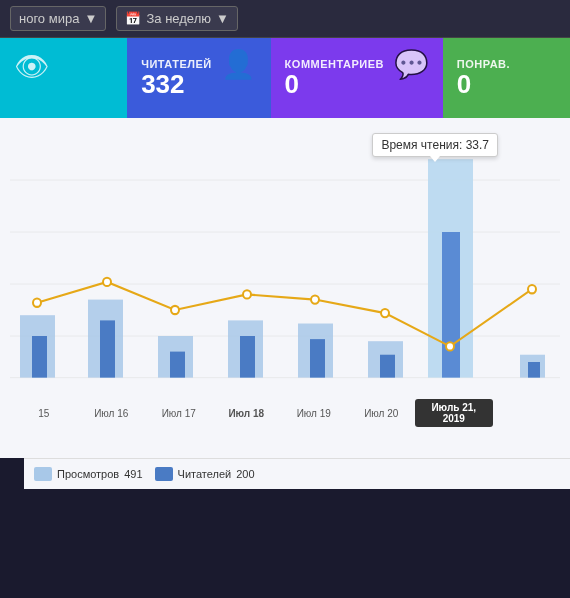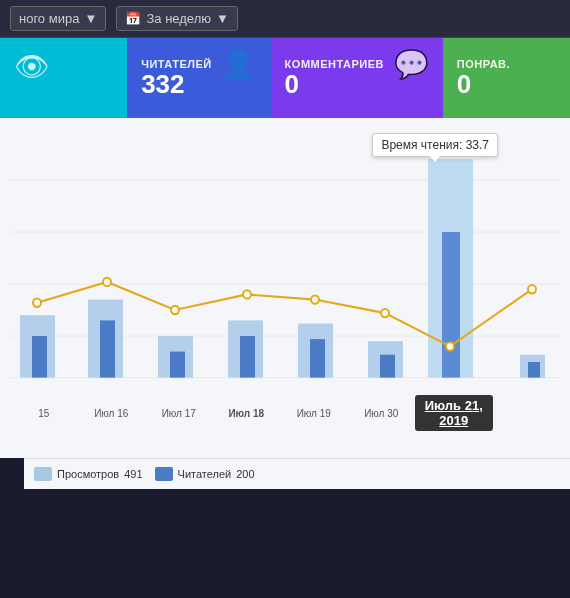--- a/index.html
+++ b/index.html
@@ -309,22 +309,22 @@
       <circle cx="522" cy="155" r="4" fill="white" stroke="#e6a817" stroke-width="2"></circle>
     </svg>
   </div>
 
   <div class="x-axis">
     <span class="x-label" style="font-size:10px;">15</span>
     <span class="x-label" style="font-size:10px;">Июл 16</span>
     <span class="x-label" style="font-size:10px;">Июл 17</span>
     <span class="x-label" style="font-size:10px;font-weight:bold;">Июл 18</span>
     <span class="x-label" style="font-size:10px;">Июл 19</span>
-    <span class="x-label" style="font-size:10px;">Июл 30</span>
-    <span class="x-label highlight" style="font-size:13px;text-decoration:underline;">Июль 21, 2019</span>
+    <span class="x-label" style="font-size:10px;">Июл 20</span>
+    <span class="x-label highlight" style="font-size:10px;">Июль 21, 2019</span>
     <span class="x-label" style="font-size:10px;"></span>
   </div>
 </div>
 
 <div class="legend">
   <div class="legend-item">
     <div class="legend-box" style="background:#a8c8e8;"></div>
     <span>Просмотров</span>
     <span class="legend-value">491</span>
   </div>

